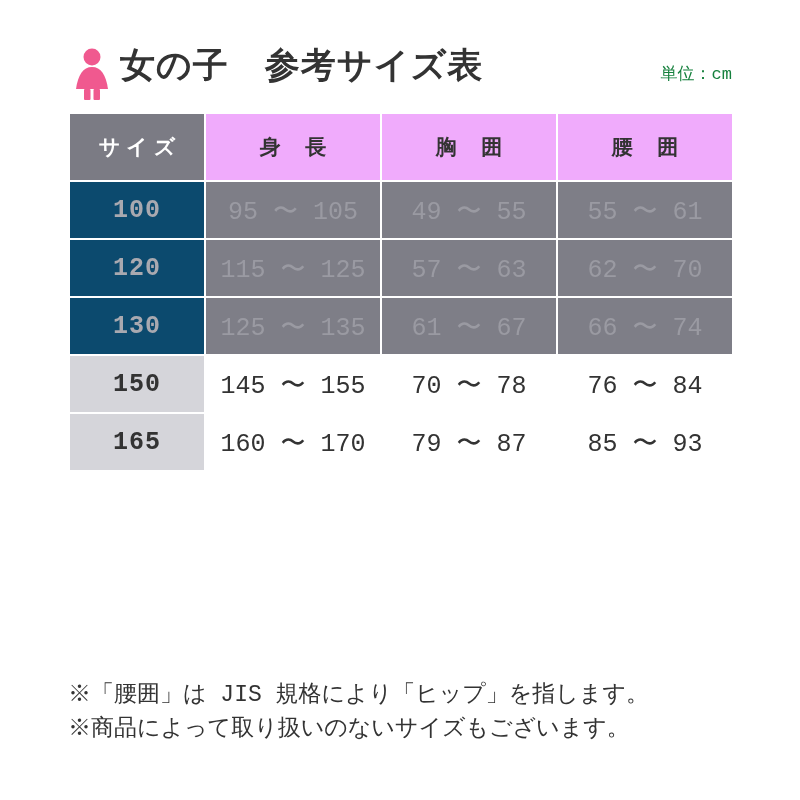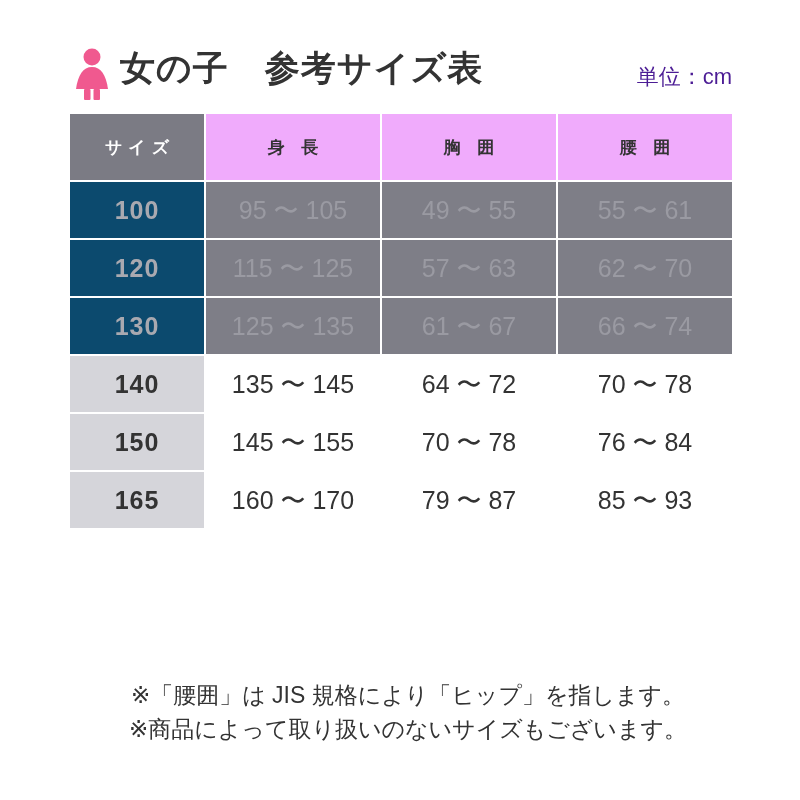--- a/index.html
+++ b/index.html
@@ -12,20 +12,21 @@
     background: #ffffff;
     font-family: "Liberation Sans", "DejaVu Sans", sans-serif;
     color: #3a3a3a;
     overflow: hidden;
   }
   .page {
     position: relative;
     width: 800px;
     height: 624px;
     box-sizing: border-box;
+    font-family: Liberation Mono, monospace;
   }
 
   
   .header {
     position: absolute;
     left: 68px;
     top: 44px;
     width: 664px;
     height: 60px;
   }
@@ -44,22 +45,22 @@
     font-weight: bold;
     letter-spacing: 1px;
     color: #333333;
     white-space: nowrap;
     line-height: 48px;
   }
   .unit {
     position: absolute;
     right: 0px;
     top: 18px;
-    font-size: 22px;
-    color: #4c1d95;
+    font-size: 17px;
+    color: #15803d;
     white-space: nowrap;
   }
 
   
   .table-wrap {
     position: absolute;
     left: 68px;
     top: 112px;
     width: 664px;
   }
@@ -77,21 +78,21 @@
   table.size-table td {
     border: 2px solid #ffffff;
     text-align: center;
     vertical-align: middle;
     padding: 0;
   }
 
   
   tr.head th {
     height: 66px;
-    font-size: 17px;
+    font-size: 21px;
     font-weight: bold;
     letter-spacing: 6px;
     text-indent: 6px;
   }
   th.head-size {
     background: #7b7b84;
     color: #ffffff;
   }
   th.head-col {
     background: #f0abfc;
@@ -131,21 +132,20 @@
     position: absolute;
     left: 68px;
     top: 678px;
     width: 680px;
   }
   .note {
     font-size: 23px;
     line-height: 34px;
     color: #333333;
     white-space: nowrap;
-    text-align: center;
   }
 </style>
 </head>
 <body>
 
 <div class="page">
 
   <div class="header">
     <span class="girl-icon">
       <svg width="40" height="52" viewBox="0 0 40 52" xmlns="http://www.w3.org/2000/svg">
@@ -188,26 +188,20 @@
           <td class="val-cell">57 〜 63</td>
           <td class="val-cell">62 〜 70</td>
         </tr>
         <tr class="row dim">
           <td class="size-cell">130</td>
           <td class="val-cell">125 〜 135</td>
           <td class="val-cell">61 〜 67</td>
           <td class="val-cell">66 〜 74</td>
         </tr>
         <tr class="row">
-          <td class="size-cell">140</td>
-          <td class="val-cell">135 〜 145</td>
-          <td class="val-cell">64 〜 72</td>
-          <td class="val-cell">70 〜 78</td>
-        </tr>
-        <tr class="row">
           <td class="size-cell">150</td>
           <td class="val-cell">145 〜 155</td>
           <td class="val-cell">70 〜 78</td>
           <td class="val-cell">76 〜 84</td>
         </tr>
         <tr class="row">
           <td class="size-cell">165</td>
           <td class="val-cell">160 〜 170</td>
           <td class="val-cell">79 〜 87</td>
           <td class="val-cell">85 〜 93</td>

